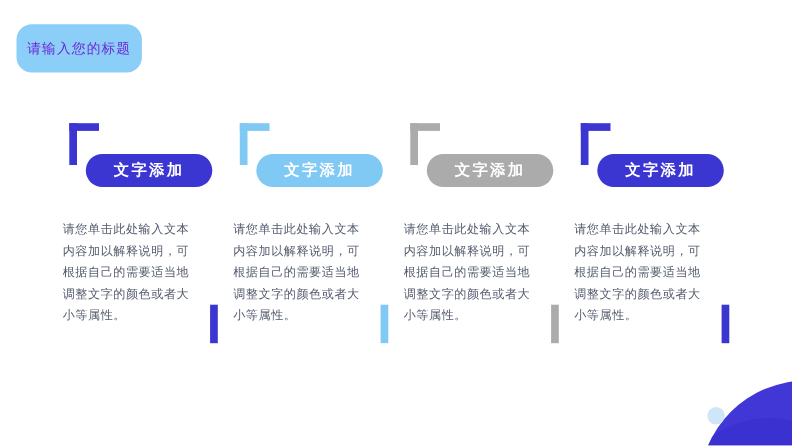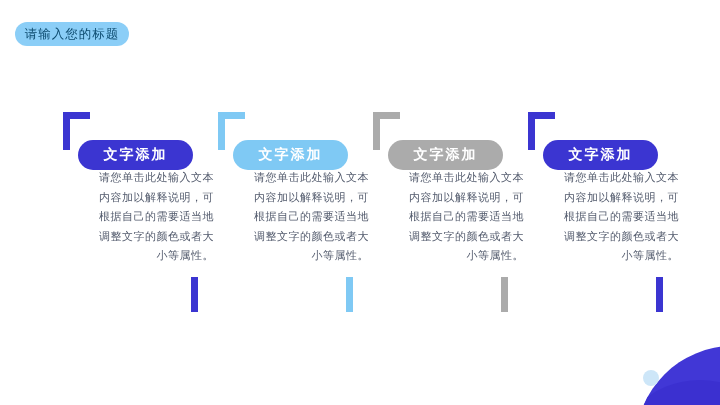--- a/index.html
+++ b/index.html
@@ -2,39 +2,39 @@
 <html><head>
 <meta charset="utf-8">
 <style>
   html,body { margin:0; padding:0; }
   .slide {
     position:relative; width:720px; height:405px;
     background:#ffffff; overflow:hidden;
     font-family:"Liberation Sans", sans-serif;
   }
   .title-badge {
-    position:absolute; left:15px; top:22px; width:114px; height:24px;
+    position:absolute; left:15px; top:22px; width:114px; height:44px;
     border-radius:14px; background:var(--badge-blue,#8bcef7);
-    color:#0c4a6e; font-size:12.5px; letter-spacing:1px;
+    color:#6d28d9; font-size:12.5px; letter-spacing:1px;
     display:flex; align-items:center; justify-content:center;
   }
   .column { position:absolute; top:112px; width:145px; height:210px; }
   .col-0 { left:63px; }  .col-1 { left:218px; }
   .col-2 { left:373px; } .col-3 { left:528px; }
   .bracket-v { position:absolute; left:0; top:0; width:7px; height:38px; background:var(--accent); }
   .bracket-h { position:absolute; left:0; top:0; width:27px; height:7px; background:var(--accent); }
   .col-header {
     position:absolute; left:15px; top:28px; width:115px; height:30px;
     background:var(--accent); color:#ffffff; font-size:14px; font-weight:bold;
     letter-spacing:2px; display:flex; align-items:center; justify-content:center;border-radius:15px;
   }
   .col-body {
-    position:absolute; left:-6px; top:56px; width:157px;
+    position:absolute; left:-6px; top:88px; width:157px;
     font-size:11px; line-height:19.5px; color:var(--body-text,#535b6d);
-    text-align:right; white-space:pre-line; letter-spacing:0.5px;
+    text-align:left; white-space:pre-line; letter-spacing:0.5px;
   }
   .accent-bar { position:absolute; left:128px; top:165px; width:7px; height:35px; background:var(--accent); }
   .big-circle {
     position:absolute; left:636px; top:346px; width:194px; height:194px;
     border-radius:50%; background:var(--circle-blue,#4137d6); overflow:hidden;
   }
   .big-circle-inner {
     position:absolute; left:-26px; top:34px; width:180px; height:180px;
     border-radius:50%; background:var(--circle-dark-blue,#3b30d0);
   }

